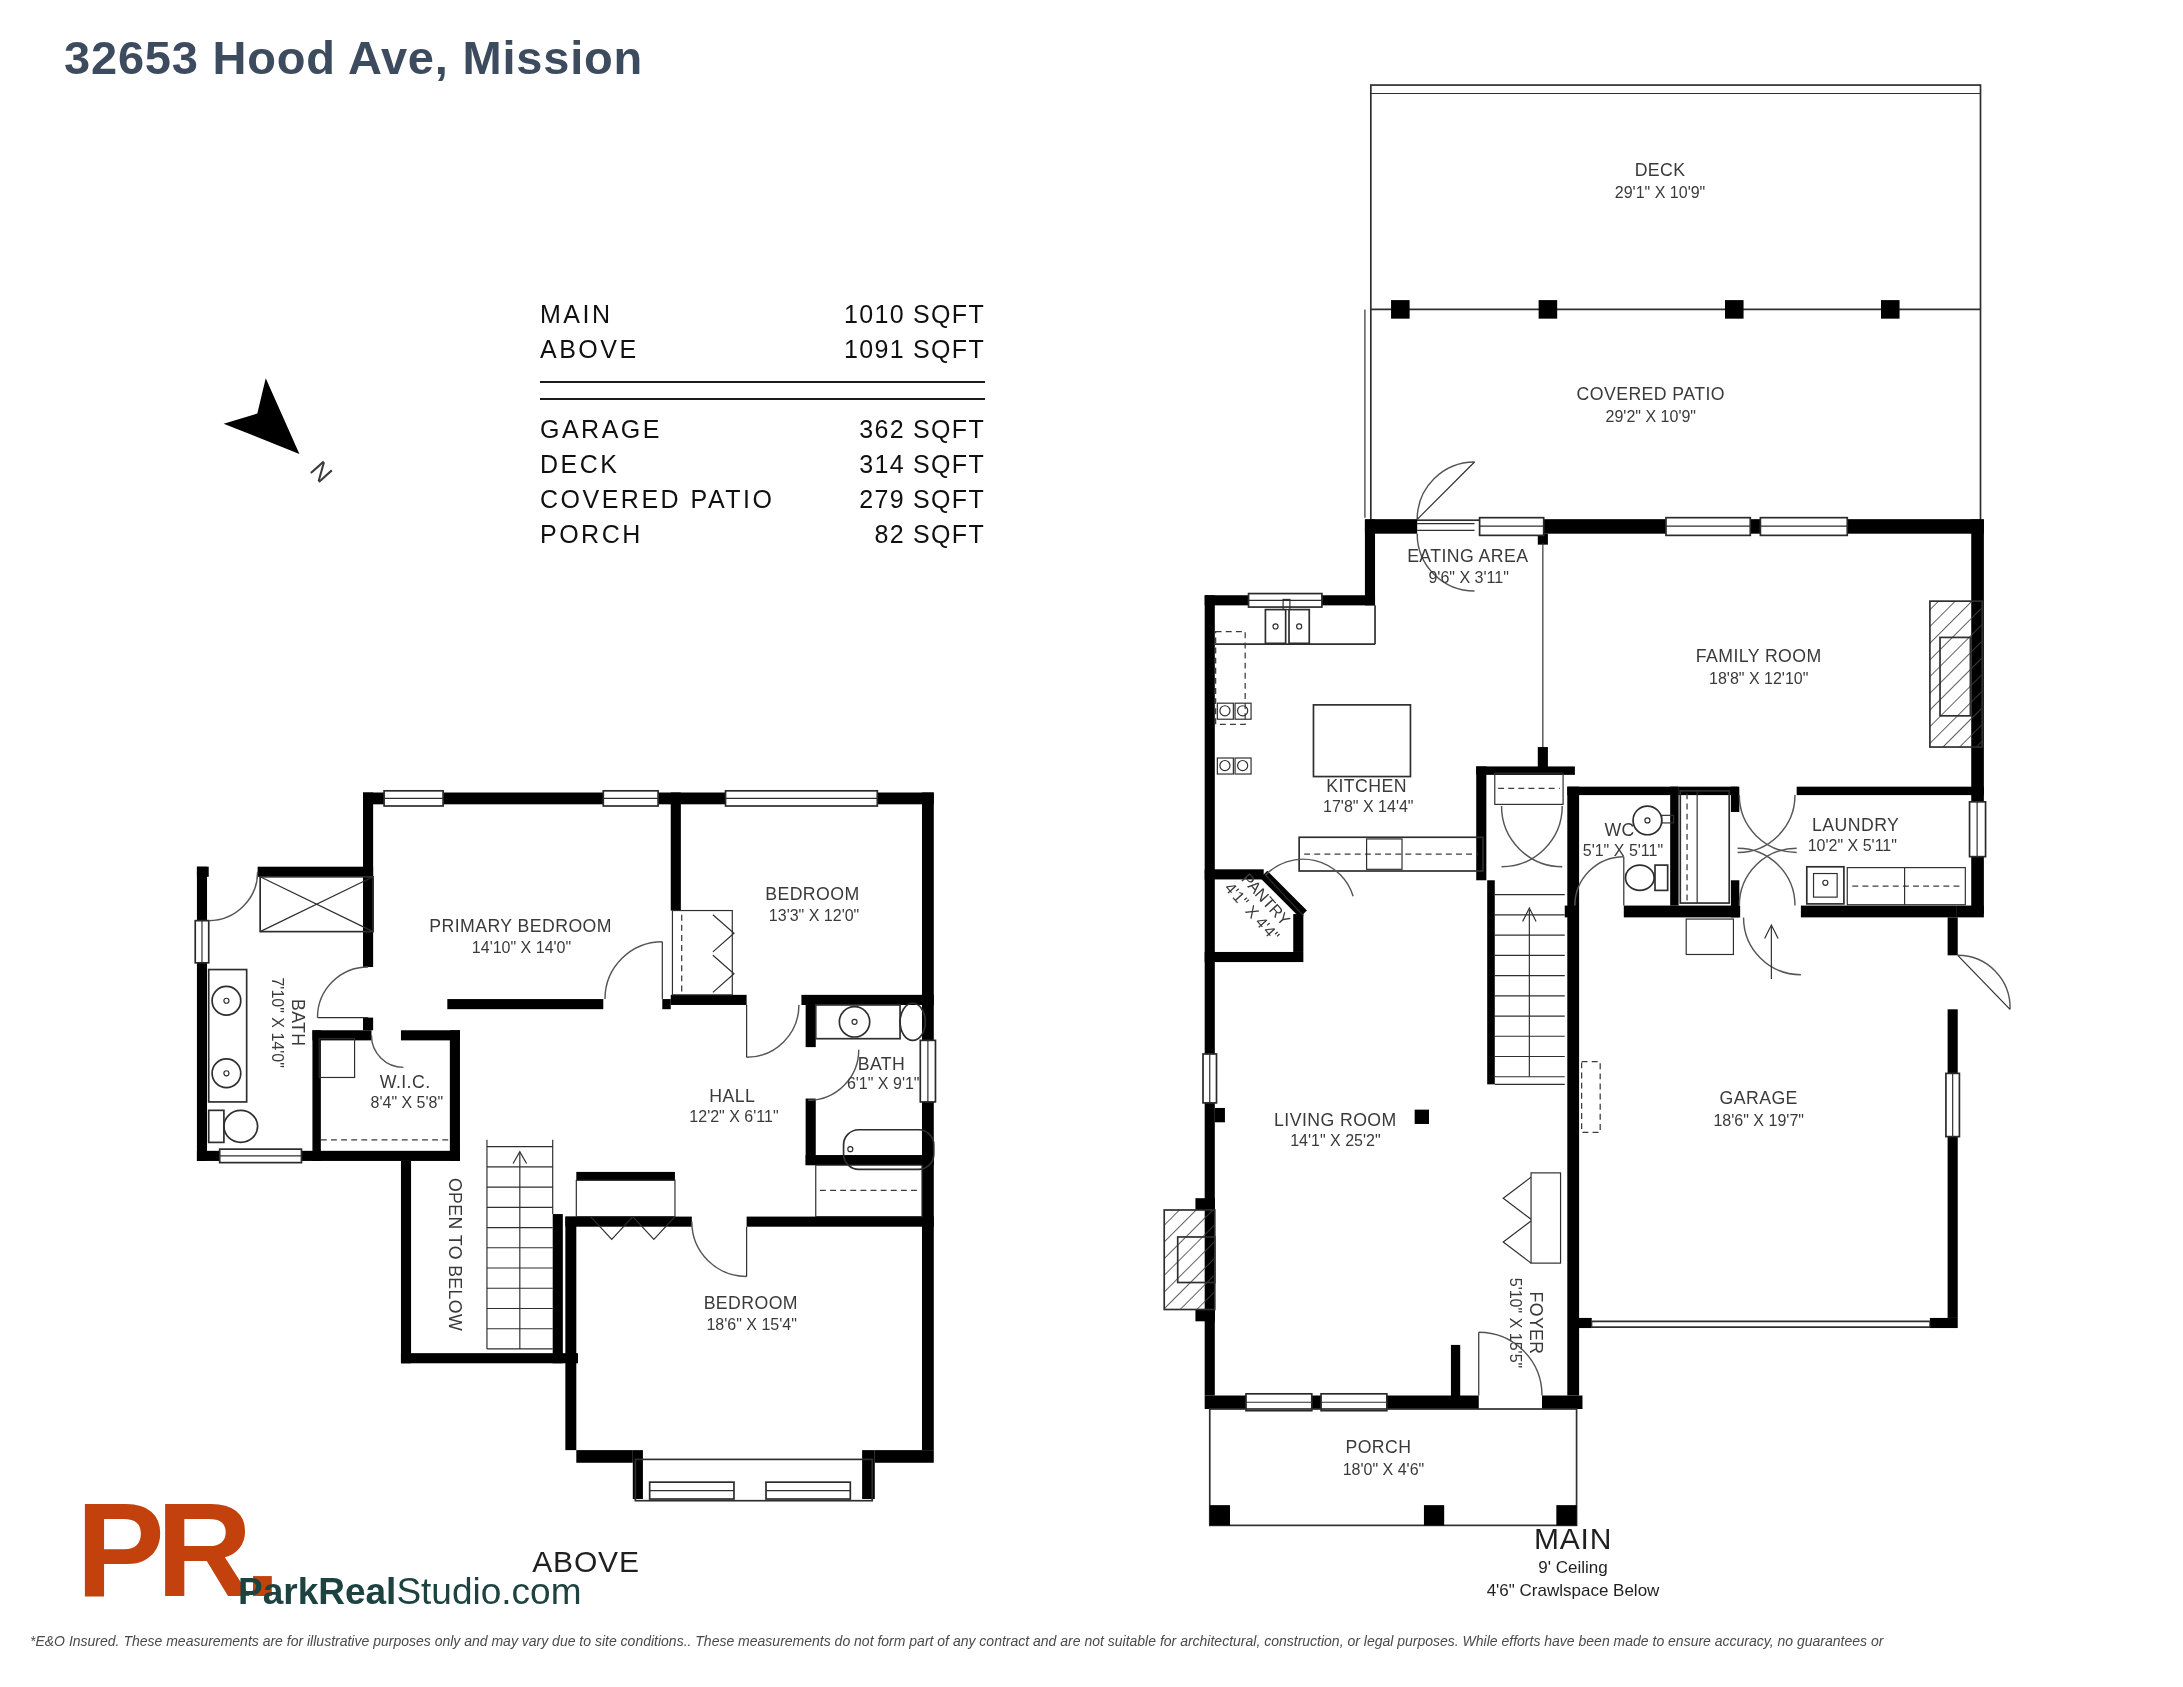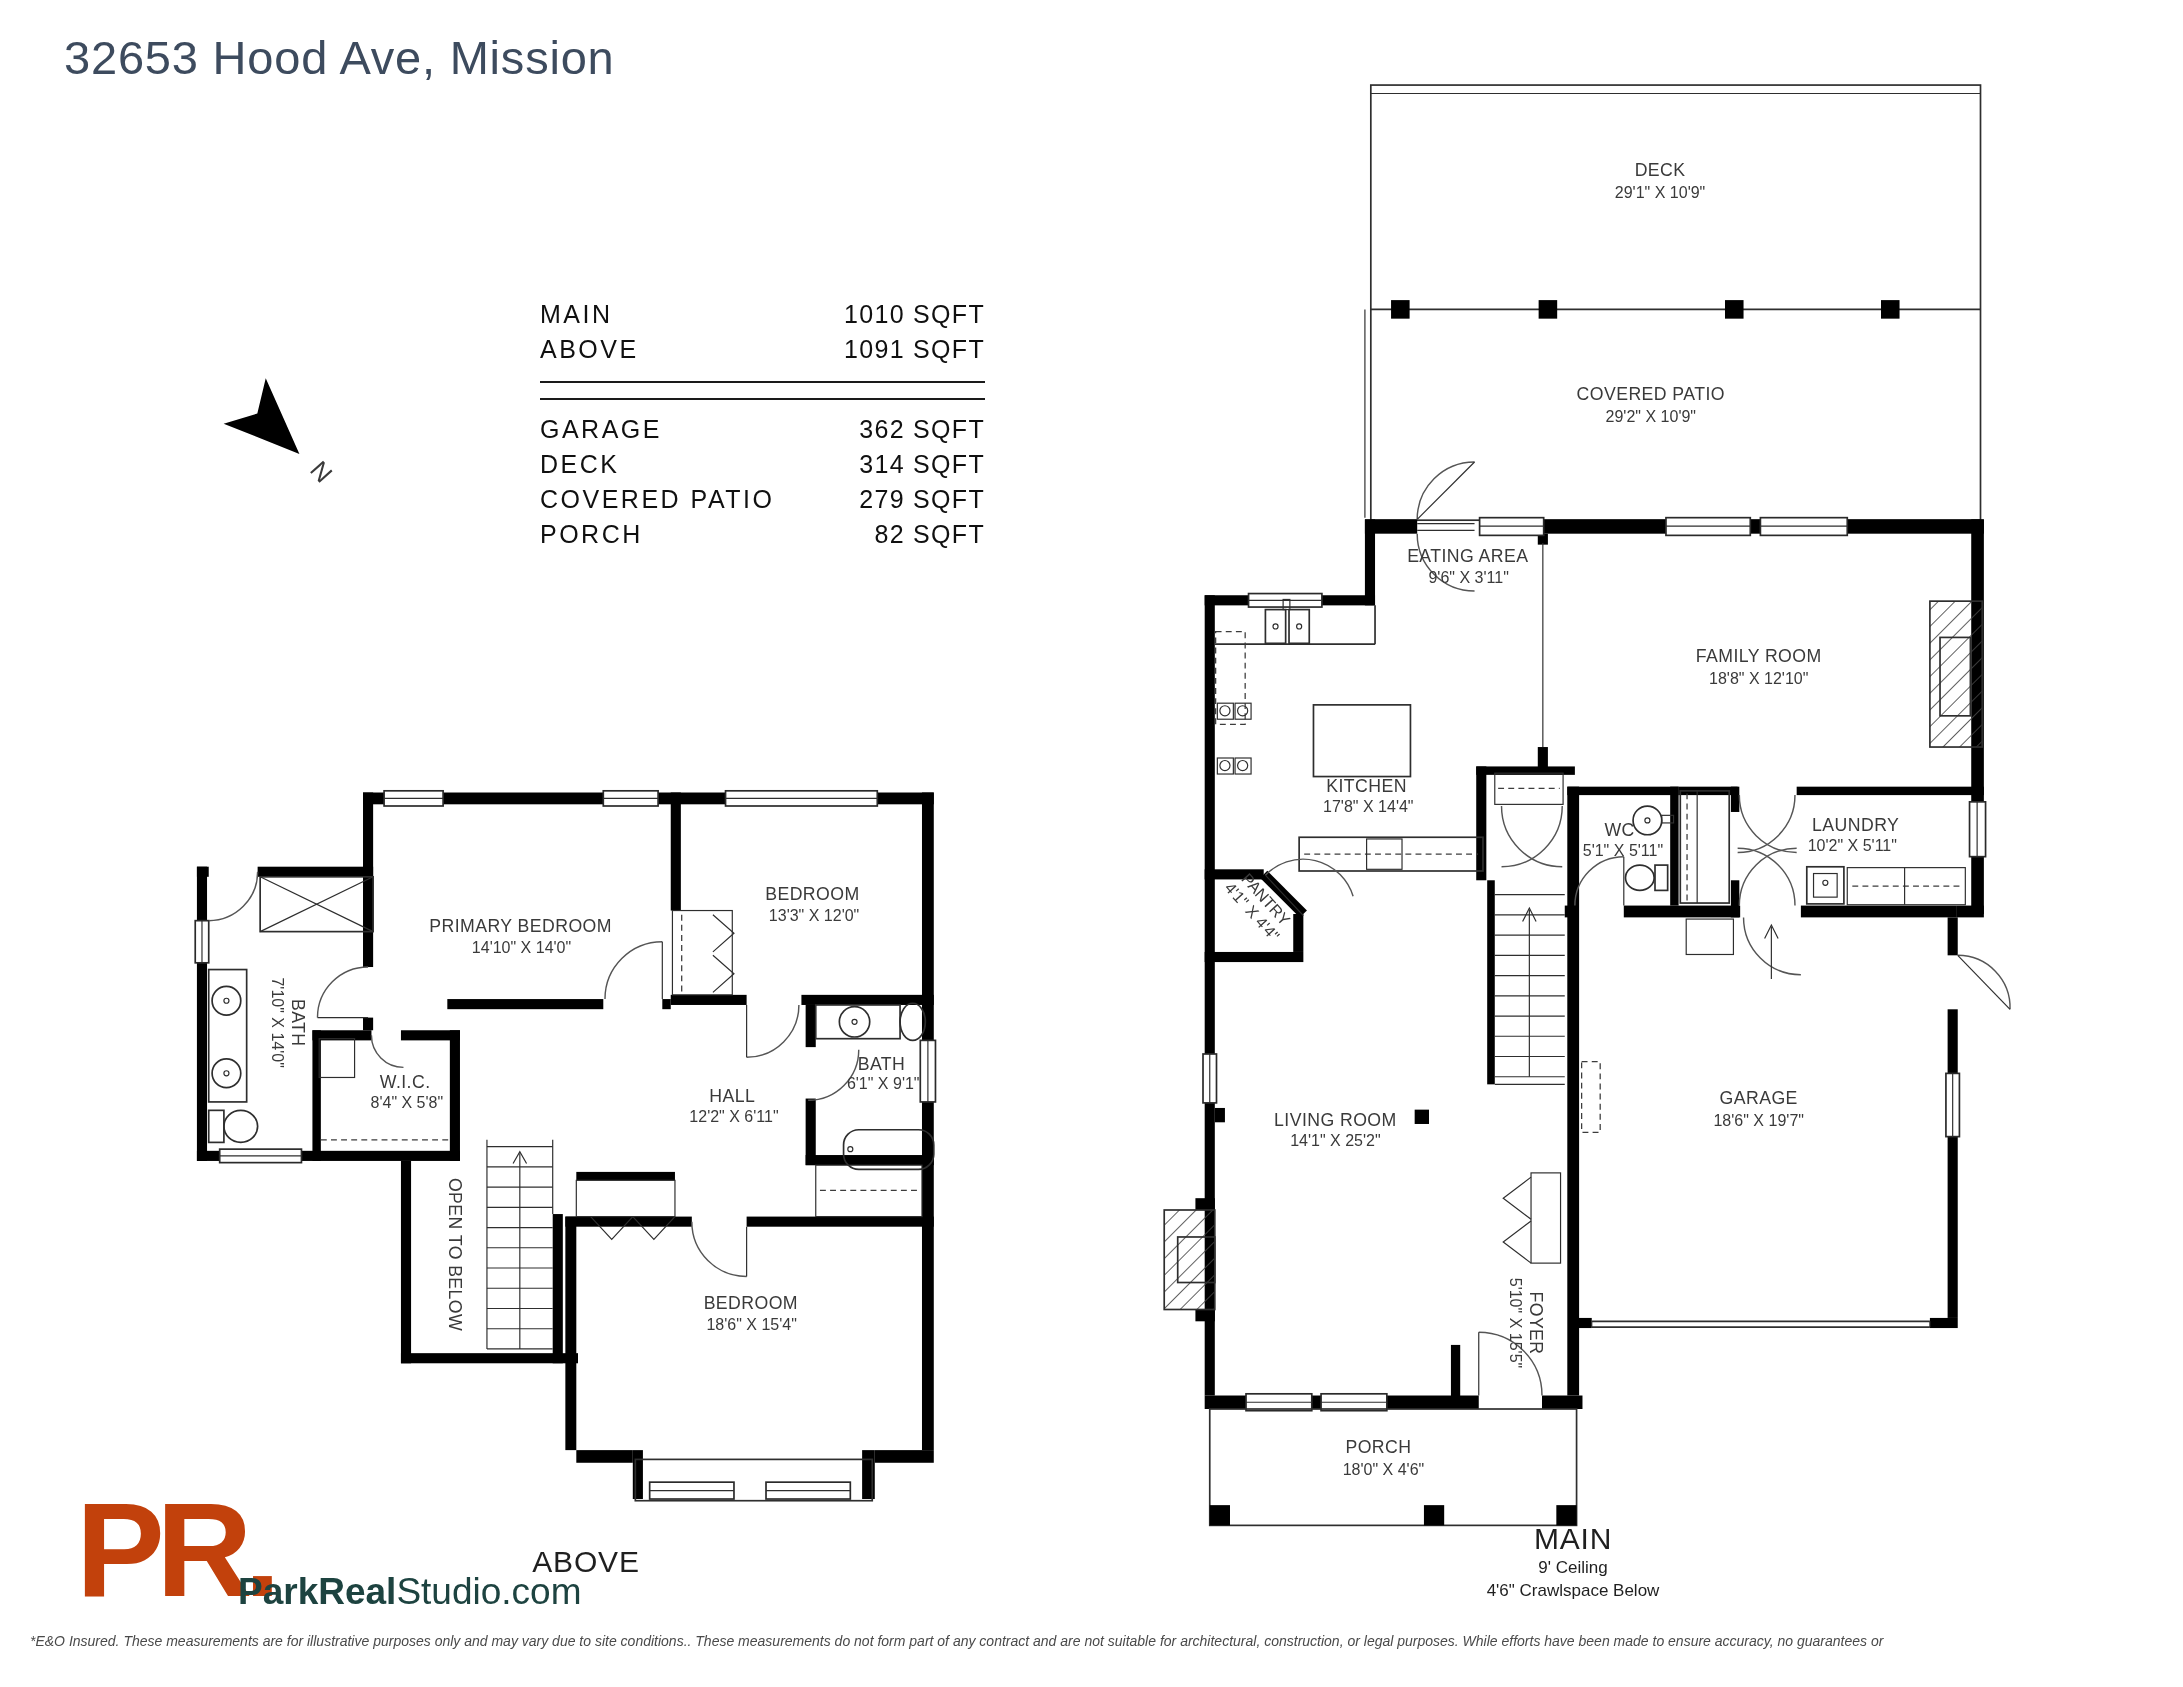--- a/index.html
+++ b/index.html
@@ -1,18 +1,18 @@
 <!DOCTYPE html>
 <html style="font-size:13.5px"><head>
 <meta charset="utf-8">
 <style>
   html,body{margin:0;padding:0;background:#fff;}
   .page{position:relative;width:2183px;height:1687px;background:#ffffff;overflow:hidden;
         font-family:"Liberation Sans",sans-serif;color:#222;}
-  .title{position:absolute;left:64px;top:30px;font-size:47px;font-weight:400;
+  .title{position:absolute;left:64px;top:30px;font-size:47px;font-weight:700;
          color:#3d4b5e;letter-spacing:0.8px;}
   
   .summary{position:absolute;left:540px;top:297px;width:445px;font-size:25px;color:#101010;}
   .srow{display:flex;justify-content:space-between;letter-spacing:2.5px;line-height:35px;}
   .srow .val{letter-spacing:1.3px;}
   .sdivider{border-top:2.5px solid #1a1a1a;margin:14.3px 0 12.7px 0;}
   .srow.total{font-weight:bold;font-size:26px;}
   
   .compass{position:absolute;left:211px;top:363px;}
   

